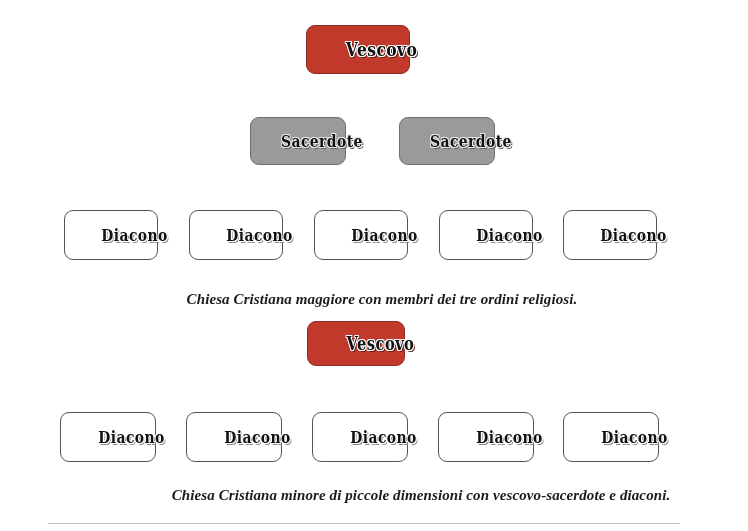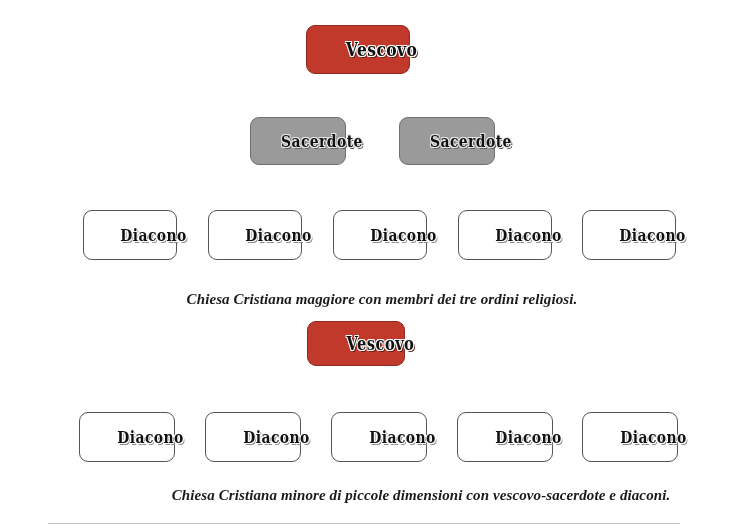--- a/index.html
+++ b/index.html
@@ -85,21 +85,20 @@
        1px 1px 0 #e8e8e8,
       -1px 1px 0 #e8e8e8,
        1px -1px 0 #e8e8e8,
       -1px -1px 0 #e8e8e8,
        2px 2px 0 #5c5c5c;
   }
 
   .node-deacon {
     background: #ffffff;
     border: 1px solid #555555;
-    margin-left: 19px;
   }
   .node-deacon .glyph {
     color: #111111;
     text-shadow:
        1px 0 0 #ffffff,
       -1px 0 0 #ffffff,
        0 1px 0 #ffffff,
        0 -1px 0 #ffffff,
        1px 1px 0 #ffffff,
       -1px 1px 0 #ffffff,

